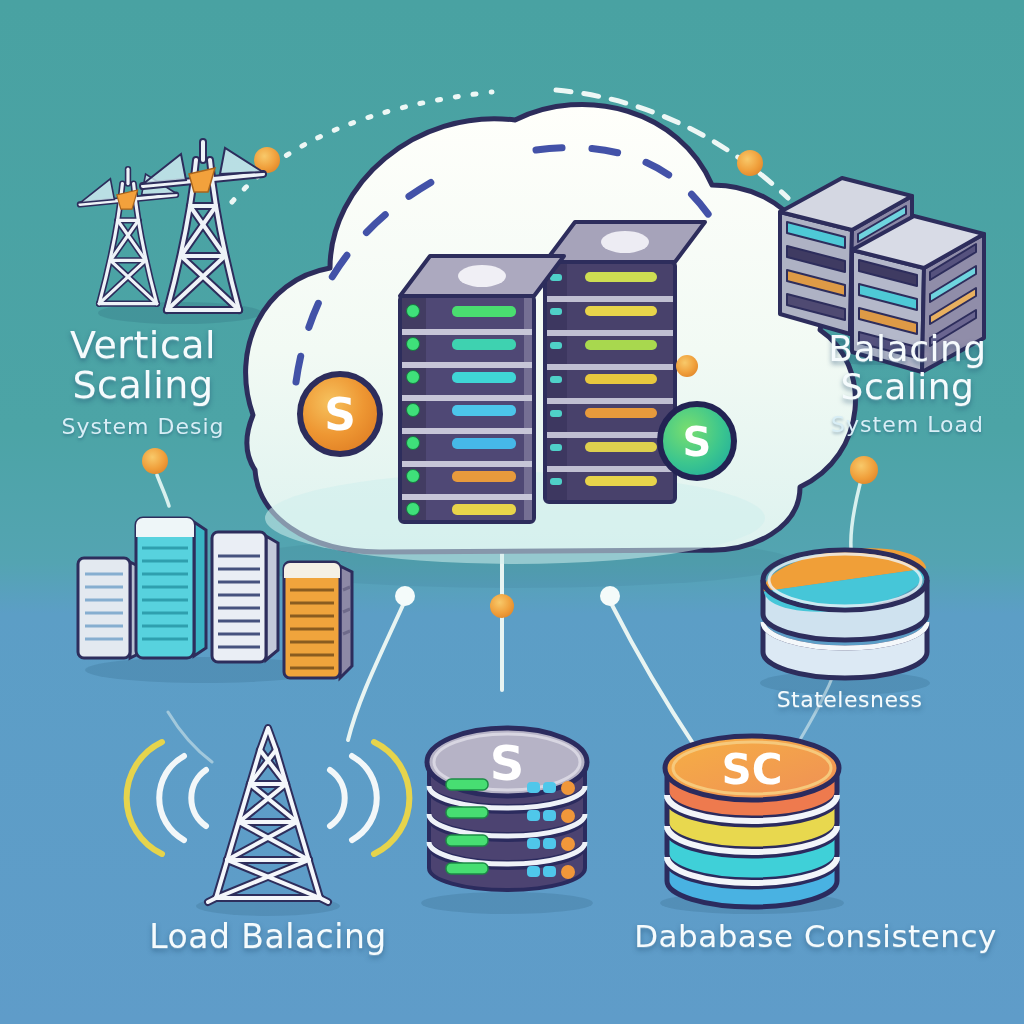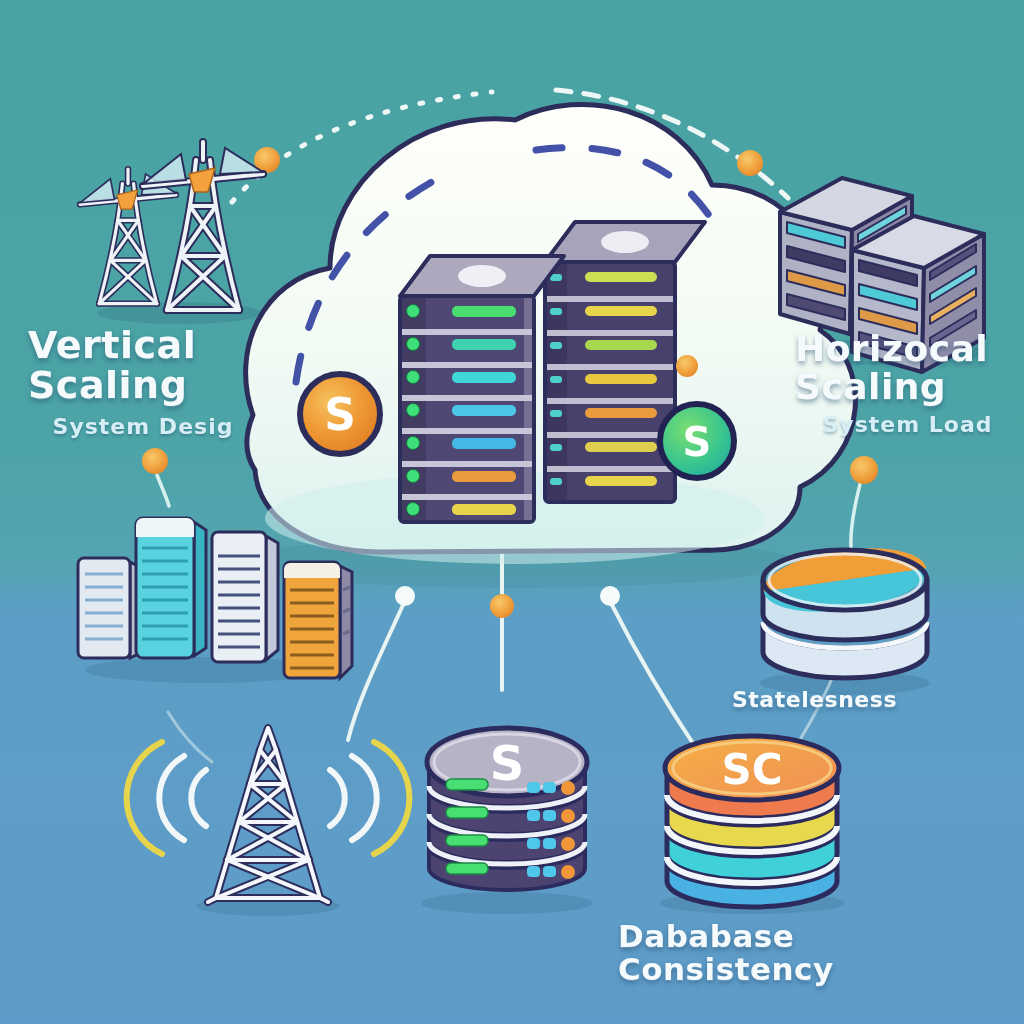--- a/index.html
+++ b/index.html
@@ -3,26 +3,26 @@
 <meta charset="utf-8">
 <style>
   html,body{margin:0;padding:0;background:#333;}
   .canvas{
     position:relative;width:1024px;height:1024px;overflow:hidden;
     background:linear-gradient(180deg,#49a2a2 0%,#4ca4a6 42%,#54a4b2 55%,#5c9ec6 60%,#5f9cc9 100%);
     font-family:"DejaVu Sans","Liberation Sans",sans-serif;
   }
   svg.art{position:absolute;left:0;top:0;}
   .label{
-    position:absolute;font-weight:bold;color:#f5fbfd;
+    position:absolute;font-weight:normal;text-align:center;color:#f5fbfd;
     text-shadow:0 3px 5px rgba(28,72,108,.5),0 1px 0 rgba(255,255,255,.25);
     line-height:1.05;letter-spacing:.5px;
   }
   .subtitle{
-    position:absolute;font-weight:bold;text-align:center;color:#d8eef6;
+    position:absolute;font-weight:normal;text-align:center;color:#d8eef6;
     text-shadow:0 2px 3px rgba(28,72,108,.4);letter-spacing:1px;
   }
 </style>
 </head>
 <body>
 
 <div class="canvas">
 
 <svg class="art" width="1024" height="1024" viewBox="0 0 1024 1024">
   <defs>
@@ -408,23 +408,24 @@
     </g>
     <ellipse cx="752" cy="768" rx="87" ry="32" fill="url(#gTopDisc)" stroke="#2b2b5e" stroke-width="5"></ellipse>
     <ellipse cx="752" cy="768" rx="79" ry="26" fill="none" stroke="#f6c97c" stroke-width="3"></ellipse>
     <text x="752" y="784" text-anchor="middle" font-family="DejaVu Sans, sans-serif" font-size="42" font-weight="bold" fill="#ffffff">SC</text>
   </g>
 </svg>
 
 <div class="label" style="left:28px;top:326px;width:230px;font-size:38px">Vertical Scaling</div>
 <div class="subtitle" style="left:28px;top:414px;width:230px;font-size:22px">System Desig</div>
 
-<div class="label" style="left:795px;top:330px;width:225px;font-size:36px">Horizocal Scaling</div>
+<div class="label" style="left:795px;top:330px;width:225px;font-size:36px">Balacing Scaling</div>
 <div class="subtitle" style="left:795px;top:412px;width:225px;font-size:22px">System Load</div>
 
 
 <div class="label" style="left:732px;top:688px;width:235px;font-size:22px">Statelesness</div>
 
+<div class="label" style="left:138px;top:920px;width:260px;font-size:33px">Load Balacing</div>
 
 
 <div class="label" style="left:618px;top:920px;width:395px;font-size:31px">Dababase Consistency</div>
 
 </div>
 
 </body></html>

